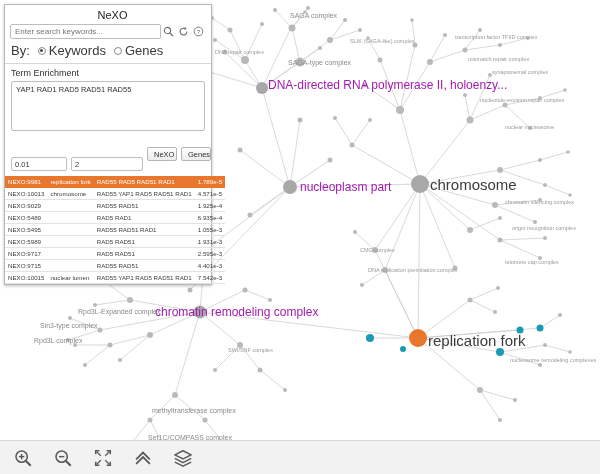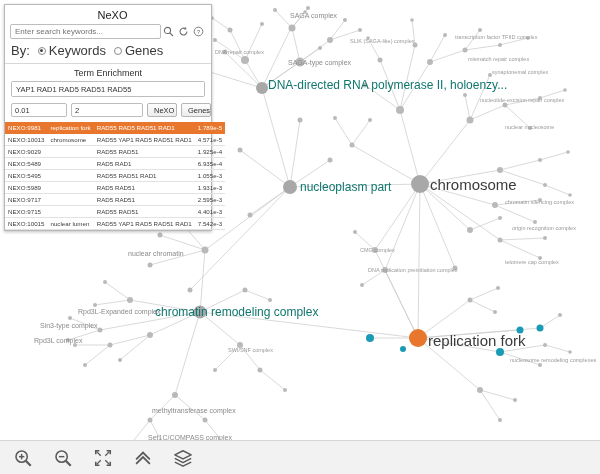--- a/index.html
+++ b/index.html
@@ -32,21 +32,21 @@
   #network svg { display: block; }
 
   .node-label {
     position: absolute;
     color: #4a4a4a;
     white-space: nowrap;
     transform: translate(0, -50%);
     pointer-events: none;
   }
   .node-label.big { font-size: 15px; color: #3b3b3b; }
-  .node-label.med { font-size: 12px; color: #0f766e; }
+  .node-label.med { font-size: 12px; color: #a21caf; }
   .node-label.small { font-size: 7px; color: #8a8a8a; }
   .node-label.tiny { font-size: 5.5px; color: #9a9a9a; }
 
   
   #panel {
     position: absolute;
     left: 4px; top: 4px;
     width: 206px;
     background: #ffffff;
     border: 1px solid #b8b8b8;
@@ -112,26 +112,25 @@
     left: 1.5px; top: 1.5px;
     width: 3px; height: 3px;
     border-radius: 50%;
     background: #444;
   }
   .section-hdr {
     border-top: 1px solid #d8d8d8;
     padding: 4px 6px 3px 6px;
     font-size: 9px;
     color: #2f2f2f;
-    text-align: center;
   }
   .ta-wrap { padding: 0 6px 4px 6px; }
   .ta {
     width: 100%;
-    height: 16px;
+    height: 50px;
     border: 1px solid #bdbdbd;
     border-radius: 2px;
     font-size: 7.5px;
     color: #333;
     padding: 3px 4px;
     box-sizing: border-box;
     resize: none;
     font-family: "Liberation Sans", sans-serif;
     line-height: 1.2;
   }
@@ -144,20 +143,21 @@
   .pinput {
     width: 56px; height: 14px;
     border: 1px solid #bdbdbd;
     border-radius: 2px;
     font-size: 7.5px;
     padding: 0 3px;
     box-sizing: border-box;
     font-family: "Liberation Sans", sans-serif;
     color: #333;
     background: #fff;
+    margin-top: 20px;
   }
   .pinput.wide { width: 72px; }
   .btn {
     height: 14px;
     min-width: 30px;
     border: 1px solid #b5b5b5;
     border-radius: 2px;
     background: linear-gradient(#fdfdfd,#ececec);
     font-size: 7.5px;
     color: #2e2e2e;

